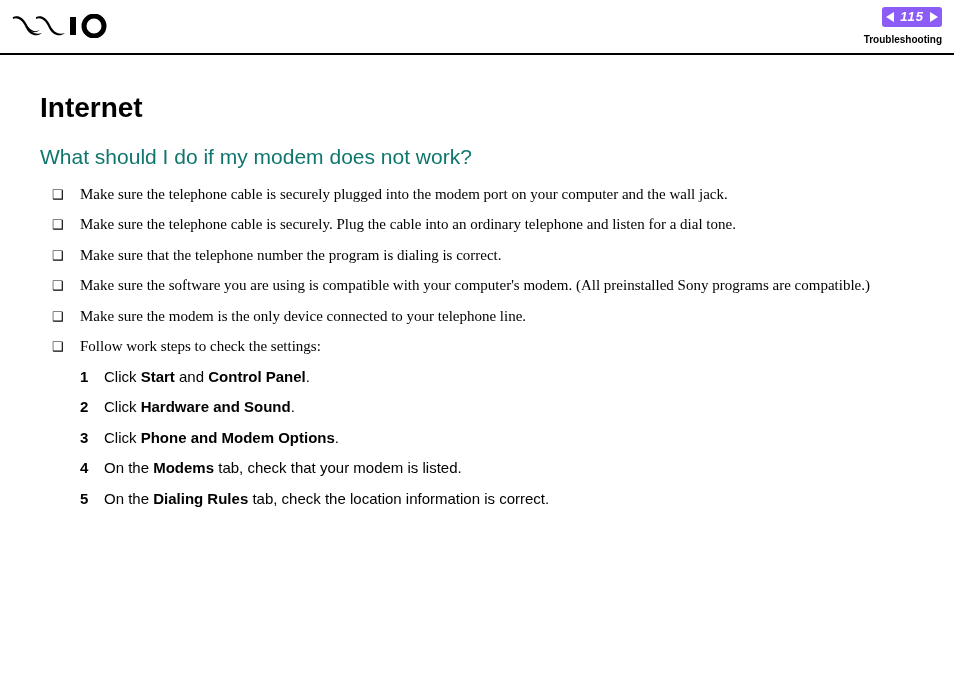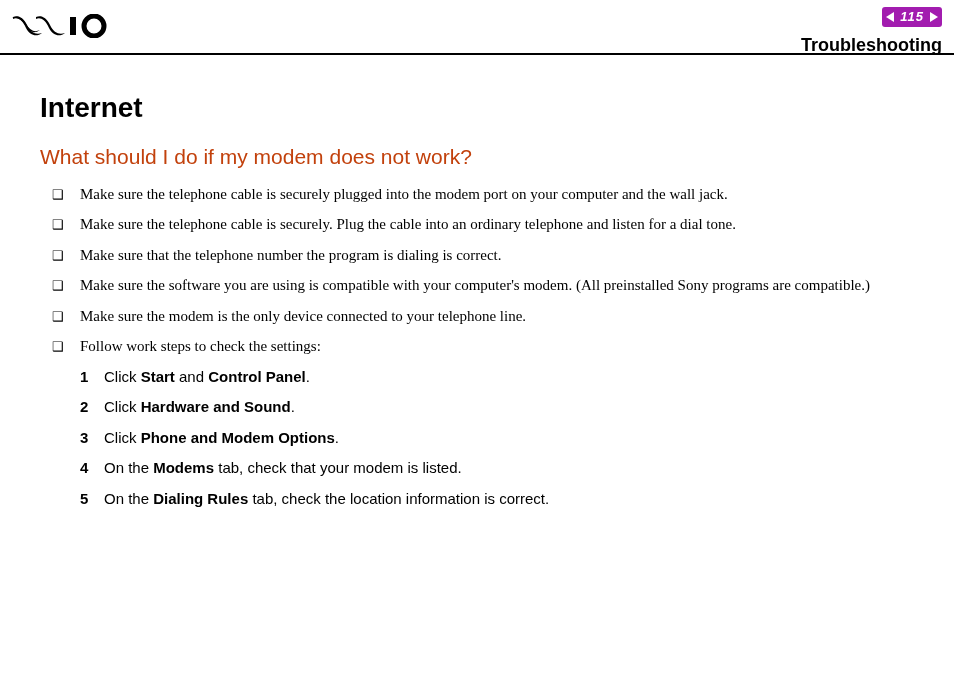--- a/index.html
+++ b/index.html
@@ -19,21 +19,21 @@
       display: flex;
       justify-content: space-between;
       align-items: flex-start;
       padding: 6px 12px 0 12px;
     }
     .logo { margin-top: 8px; }
     .header-right { text-align: right; }
     .page-nav {
       display: inline-flex;
       align-items: center;
-      background: #a21caf;
+      background: #8b5cf6;
       color: #fff;
       height: 20px;
       padding: 0 4px;
       border-radius: 3px;
       font-size: 13px;
       font-weight: bold;
       font-style: italic;
     }
     .page-nav .tri-left {
       width: 0; height: 0;
@@ -43,24 +43,24 @@
       margin-right: 6px;
     }
     .page-nav .tri-right {
       width: 0; height: 0;
       border-top: 5px solid transparent;
       border-bottom: 5px solid transparent;
       border-left: 8px solid #fff;
       margin-left: 6px;
     }
     .page-num { letter-spacing: 1px; }
-    .section-name { font-weight: bold; font-size: 18px; margin-top: 3px; }
+    .section-name { font-weight: bold; font-size: 10px; margin-top: 3px; }
     .content { padding: 32px 35px 20px 40px; }
     .chapter-title { font-size: 28px; font-weight: 700; margin-bottom: 12px; }
-    .question { color: #c2410c; font-size: 21px; font-weight: 400; margin-bottom: 10px; }
+    .question { color: #0f766e; font-size: 21px; font-weight: 400; margin-bottom: 10px; }
     .bullet-list { list-style: none; padding-left: 12px; font-family: Liberation Serif, serif; }
     .bullet-list li {
       position: relative;
       padding-left: 28px;
       margin-bottom: 8px;
       font-size: 15px;
     }
     .bullet-list li::before {
       content: "❑";
       position: absolute;

